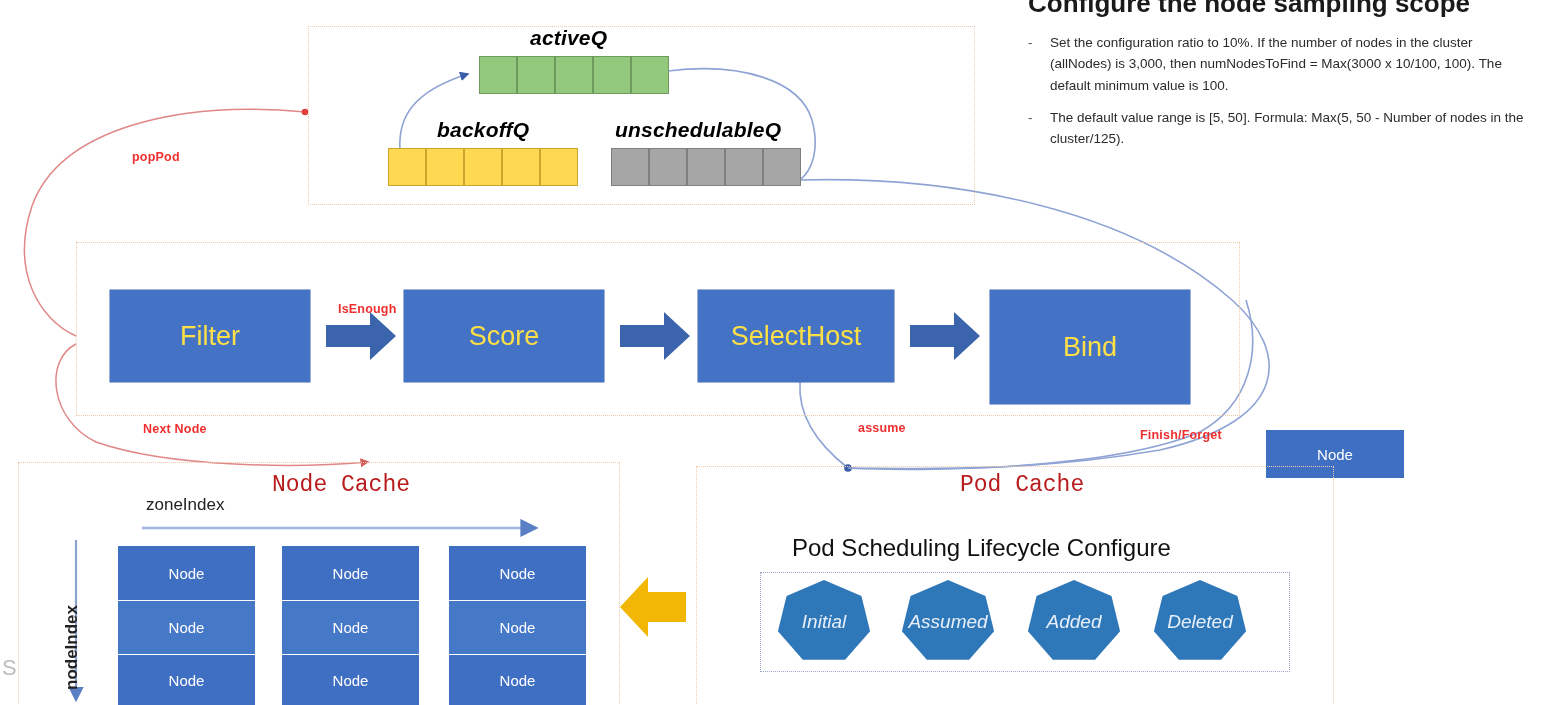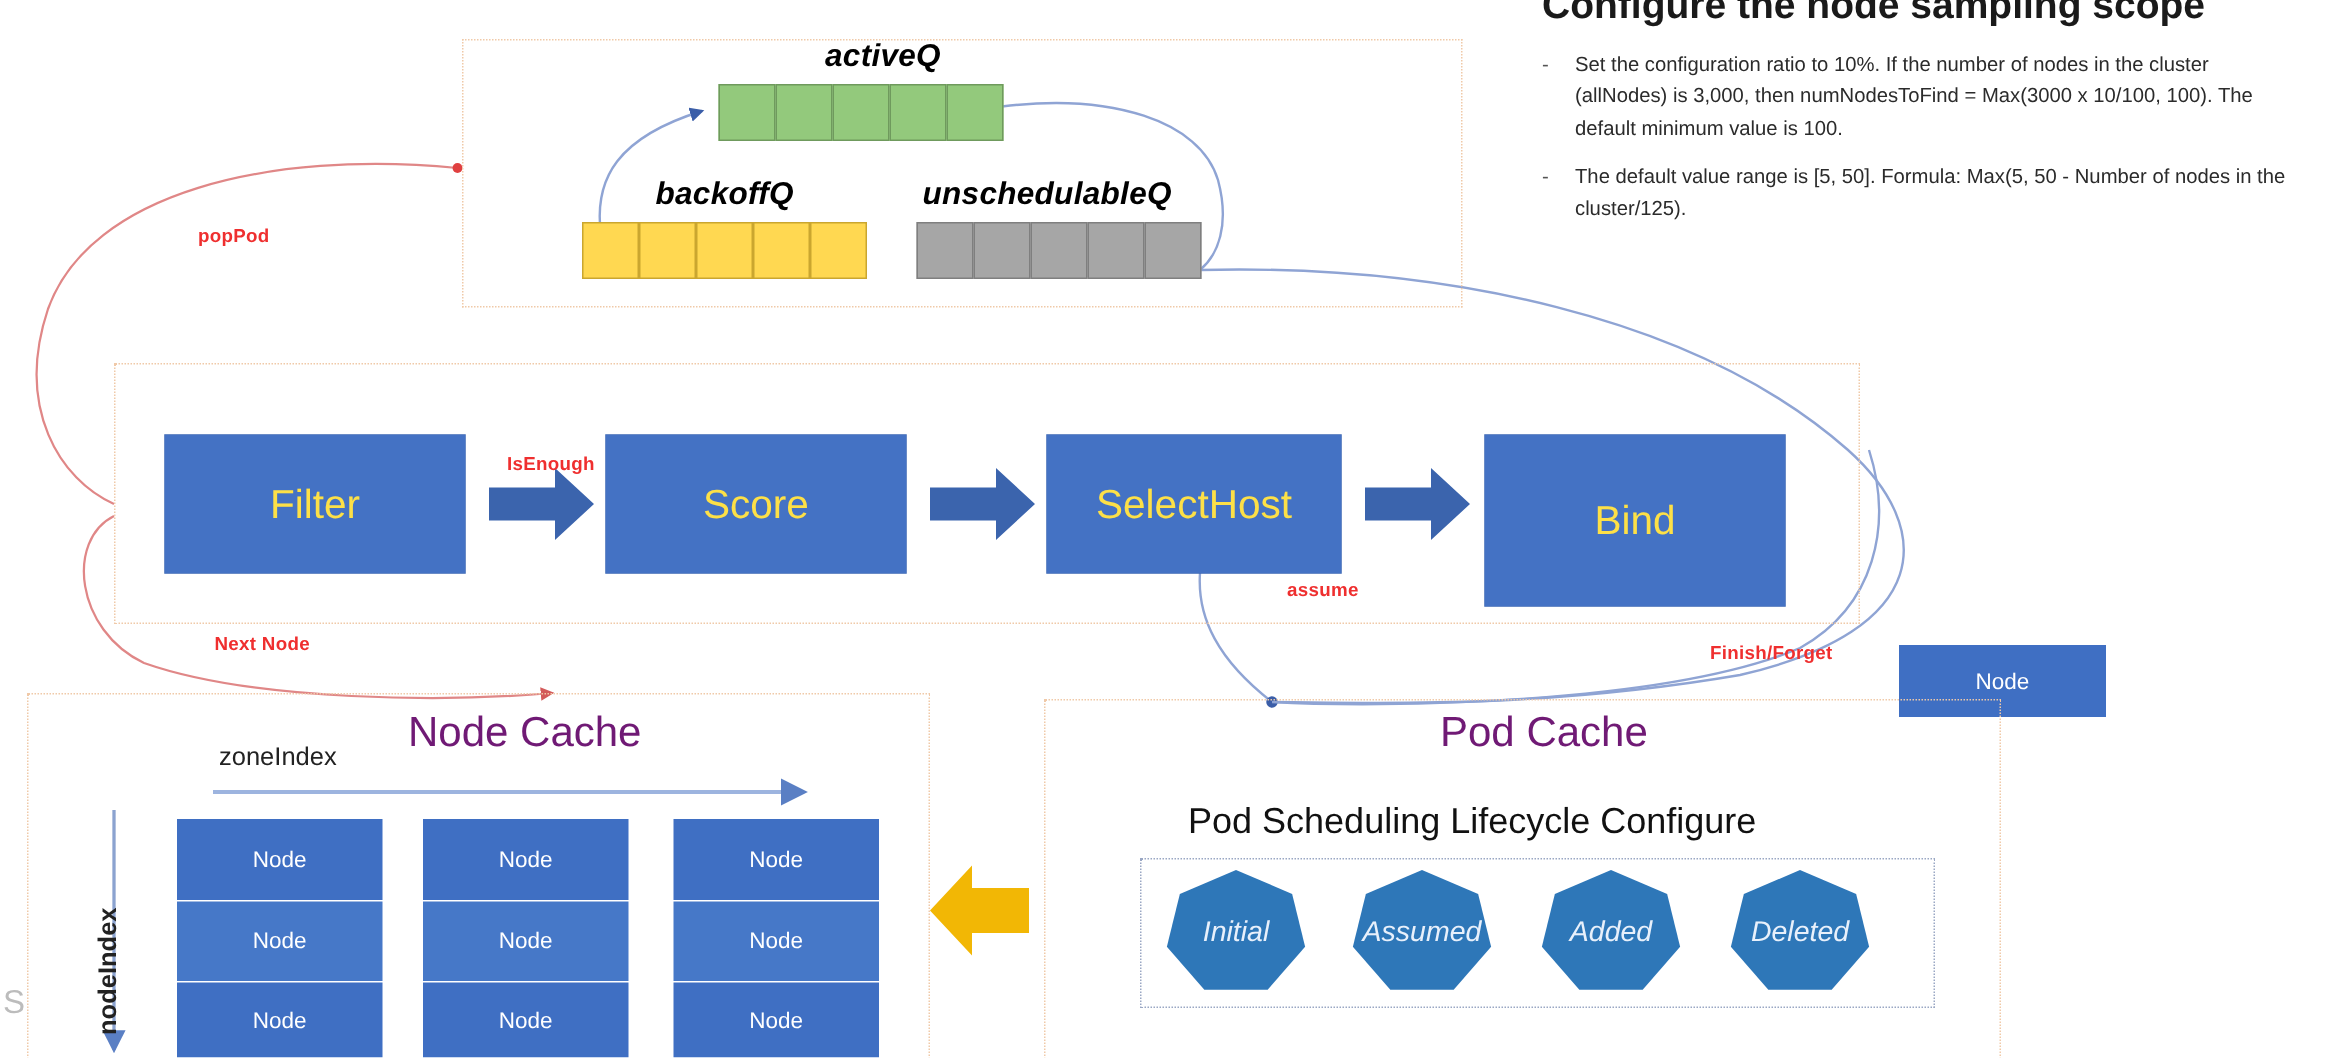--- a/index.html
+++ b/index.html
@@ -23,21 +23,21 @@
   .stagebox{position:absolute;background:#4472c4;color:#fde047;
             display:flex;align-items:center;justify-content:center;
             font-size:27px;font-weight:400;
             box-shadow:0 0 0 0.5px #3a66b4;}
 
   
   .redlbl{position:absolute;color:#ef2f2f;font-size:12.5px;font-weight:bold;
           white-space:nowrap;letter-spacing:.2px;}
 
   
-  .bigheading{position:absolute;font-size:28px;color:#701a75;white-space:nowrap;}
+  .bigheading{position:absolute;font-size:23px;color:#b91c1c;white-space:nowrap;font-family:Liberation Mono, monospace;}
   .subheading{position:absolute;font-size:24px;color:#111;white-space:nowrap;}
   .axislbl{position:absolute;font-size:17px;color:#222;white-space:nowrap;}
   .axislbl.vert{transform:rotate(-90deg);transform-origin:left top;font-weight:bold;}
 
   
   .nodebox{position:absolute;background:#3f6fc3;color:#fff;font-size:15px;
            display:flex;align-items:center;justify-content:center;}
   .nodebox.lite{background:#4678c8;}
 
   
@@ -117,21 +117,21 @@
       <div class="txt">Set the configuration ratio to 10%. If the number of nodes in the cluster (allNodes) is 3,000, then numNodesToFind = Max(3000 x 10/100, 100). The default minimum value is 100.</div>
     </div>
     <div class="row">
       <div class="dash">-</div>
       <div class="txt">The default value range is [5, 50]. Formula: Max(5, 50 - Number of nodes in the cluster/125).</div>
     </div>
   </div>
 
   <div class="panel" style="left:308px;top:26px;width:665px;height:177px;"></div>
 
-  <div class="qlabel" style="left:550px;top:26px;text-align:center;">activeQ</div>
+  <div class="qlabel" style="left:530px;top:26px;text-align:center;">activeQ</div>
   <div class="queue q-green" style="left:479px;top:56px;">
     <div class="cell"></div>
     <div class="cell"></div>
     <div class="cell"></div>
     <div class="cell"></div>
     <div class="cell"></div>
   </div>
 
   <div class="qlabel" style="left:437px;top:118px;">backoffQ</div>
   <div class="queue q-yellow" style="left:388px;top:148px;">
@@ -162,21 +162,21 @@
     <g fill="#3b64ad">
       <path d="M326,325 h44 v-13 l26,24 l-26,24 v-13 h-44 z"></path>
       <path d="M620,325 h44 v-13 l26,24 l-26,24 v-13 h-44 z"></path>
       <path d="M910,325 h44 v-13 l26,24 l-26,24 v-13 h-44 z"></path>
     </g>
   </svg>
 
   <div class="redlbl" style="left:326px;top:302px;padding-left:12px;">IsEnough</div>
   <div class="redlbl" style="left:132px;top:150px;">popPod</div>
   <div class="redlbl" style="left:143px;top:422px;">Next Node</div>
-  <div class="redlbl" style="left:858px;top:386px;">assume</div>
+  <div class="redlbl" style="left:858px;top:421px;">assume</div>
   <div class="redlbl" style="left:1140px;top:428px;">Finish/Forget</div>
 
   <div class="solonode" style="left:1266px;top:430px;width:138px;height:48px;">Node</div>
 
   <div class="panel" style="left:18px;top:462px;width:600px;height:260px;"></div>
 
   <div class="bigheading" style="left:272px;top:472px;">Node Cache</div>
   <div class="axislbl" style="left:146px;top:495px;">zoneIndex</div>
   <div class="axislbl vert" style="left:62px;top:690px;">nodeIndex</div>
 

